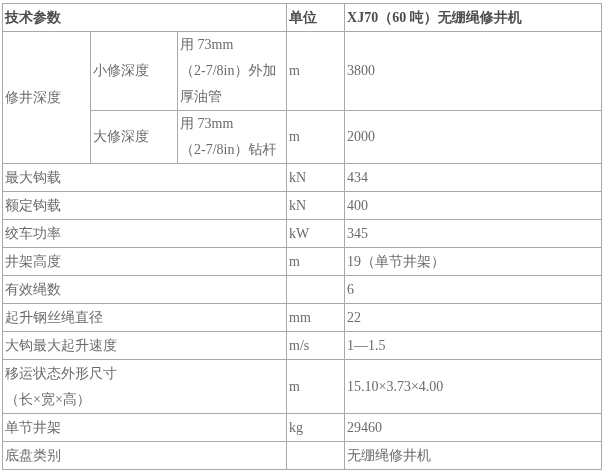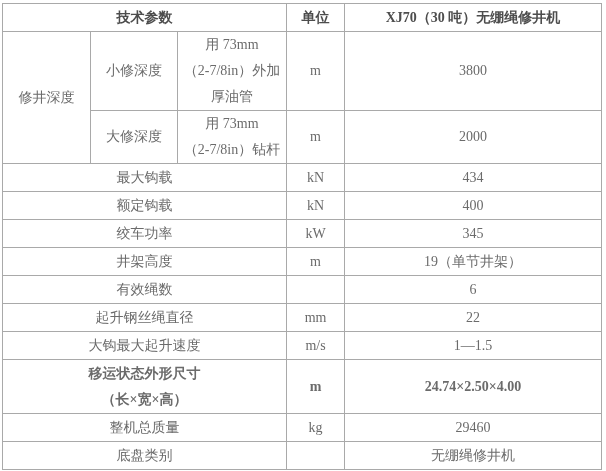--- a/index.html
+++ b/index.html
@@ -15,56 +15,56 @@
   }
   table.spec-table {
     border-collapse: collapse;
     table-layout: fixed;
     width: 599px;
     margin: 3px 0 0 2px;
     background: #ffffff;
   }
   .spec-table td {
     border: 1px solid #a9a9a9;
-    text-align: center;
+    text-align: left;
     vertical-align: middle;
     font-size: 14px;
     color: #6b6b6b;
     line-height: 26px;
     padding: 0 2px;
     overflow: hidden;
   }
   .spec-table tr.header-row td {
     font-weight: bold;
     color: #4d4d4d;
     height: 27px;
   }
   .spec-table tr.row-std td { height: 27px; margin-top: 16px; }
   .spec-table tr.row-minor td { height: 78px; }
   .spec-table tr.row-major td { height: 52px; }
-  .spec-table tr.row-tall td { height: 53px; font-weight: bold; }
+  .spec-table tr.row-tall td { height: 53px; }
   .multiline { white-space: pre-line; }
 </style>
 </head>
 <body>
 
 <table class="spec-table">
   <colgroup>
     <col style="width:88px">
     <col style="width:87px">
     <col style="width:109px">
     <col style="width:58px">
     <col style="width:257px">
   </colgroup>
 
   <tbody>
       <tr class="header-row">
     <td colspan="3">技术参数</td>
     <td>单位</td>
-    <td>XJ70（30 吨）无绷绳修井机</td>
+    <td>XJ70（60 吨）无绷绳修井机</td>
   </tr>
 
   <tr class="row-minor">
     <td rowspan="2">修井深度</td>
     <td>小修深度</td>
     <td class="multiline">用 73mm
 （2-7/8in）外加
 厚油管</td>
     <td>m</td>
     <td>3800</td>
@@ -117,25 +117,25 @@
   <tr class="row-std">
     <td colspan="3">大钩最大起升速度</td>
     <td>m/s</td>
     <td>1—1.5</td>
   </tr>
 
   <tr class="row-tall">
     <td colspan="3" class="multiline">移运状态外形尺寸
 （长×宽×高）</td>
     <td>m</td>
-    <td>24.74×2.50×4.00</td>
+    <td>15.10×3.73×4.00</td>
   </tr>
 
   <tr class="row-std">
-    <td colspan="3">整机总质量</td>
+    <td colspan="3">单节井架</td>
     <td>kg</td>
     <td>29460</td>
   </tr>
 
   <tr class="row-std">
     <td colspan="3">底盘类别</td>
     <td></td>
     <td>无绷绳修井机</td>
   </tr>
 </tbody>

